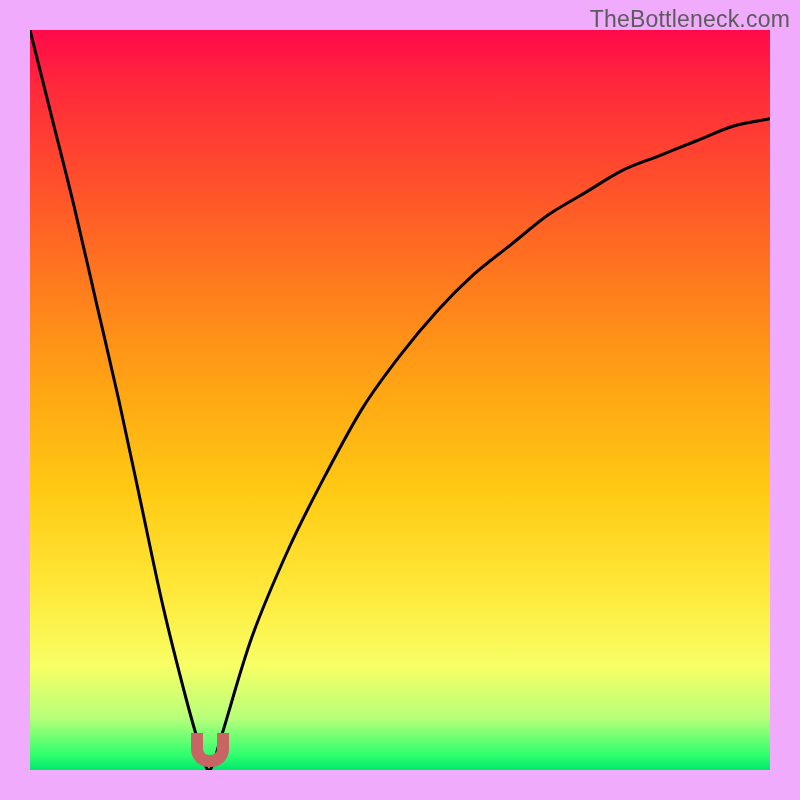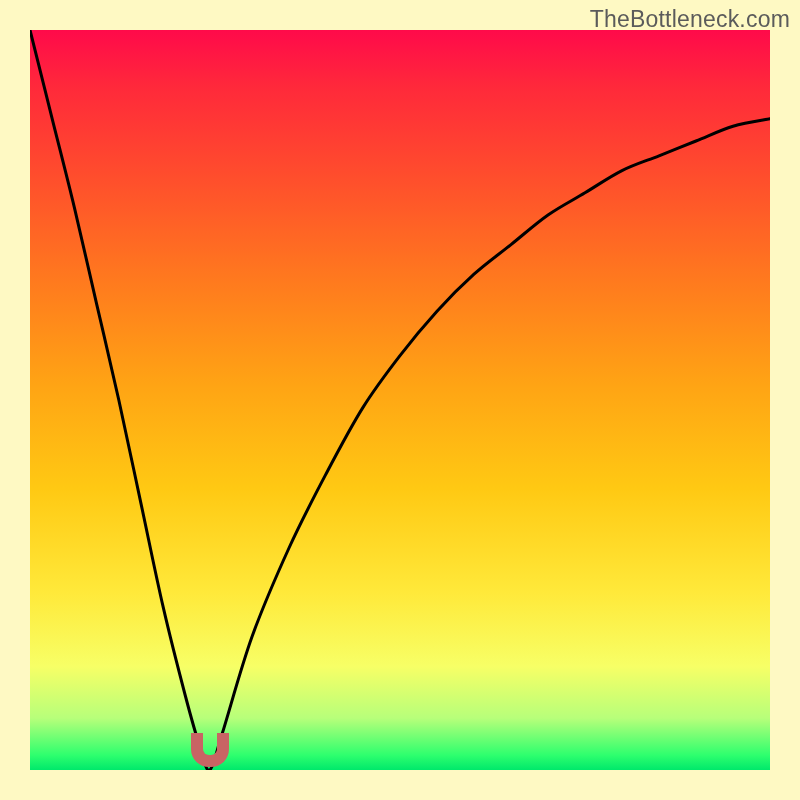--- a/index.html
+++ b/index.html
@@ -3,21 +3,21 @@
 <meta charset="utf-8">
 <style>
   * { margin: 0; padding: 0; box-sizing: border-box; }
   html, body { width: 800px; height: 800px; overflow: hidden; }
   body { background: #000; position: relative; font-family: Arial, Helvetica, sans-serif; }
 
   .outer {
     position: absolute;
     left: 0; top: 0;
     width: 800px; height: 800px;
-    background: #fef9c3;
+    background: #f0abfc;
     padding-left: 20px;
   }
 
   .watermark {
     position: absolute;
     top: 6px;
     right: 10px;
     color: #5b5b5b;
     font-size: 23px;
     font-weight: 400;

